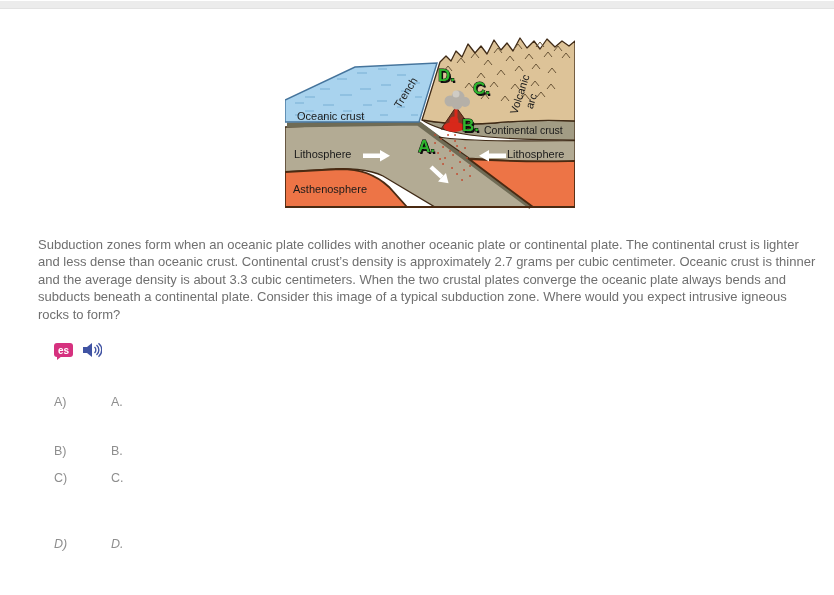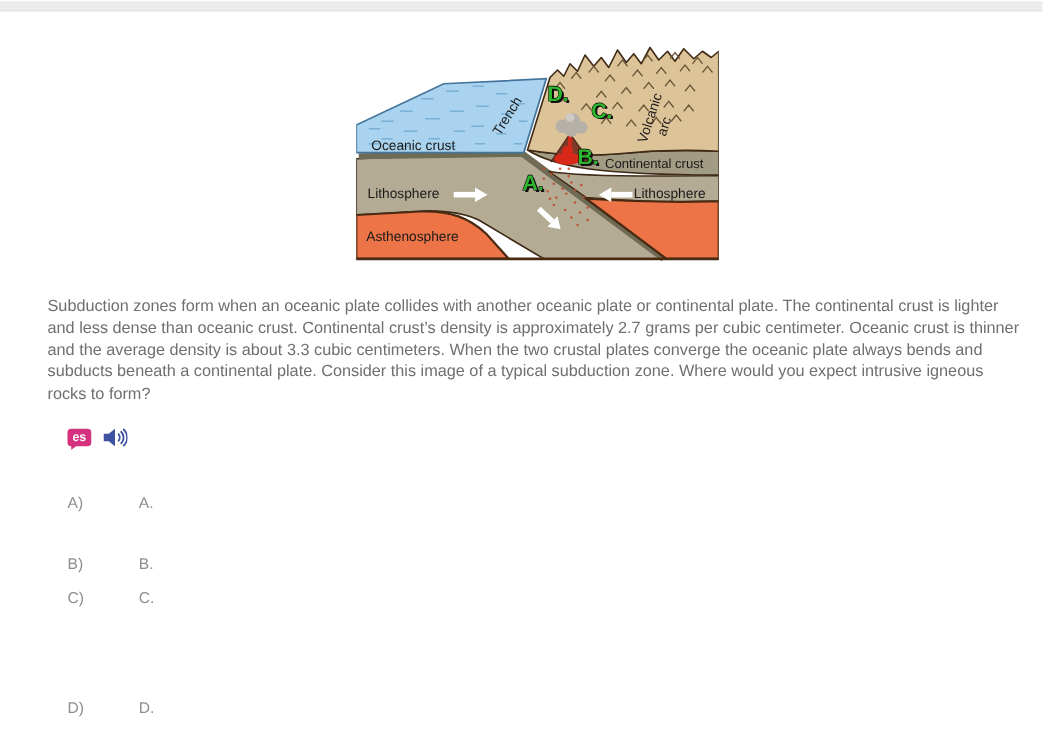--- a/index.html
+++ b/index.html
@@ -11,21 +11,21 @@
   .diagram{position:absolute;left:285px;top:31px;width:290px;height:180px;}
   .question{position:absolute;left:38px;top:236px;width:782px;font-size:13px;line-height:17.4px;color:#6f6f6f;}
   .icons{position:absolute;left:38px;top:341px;height:18px;display:flex;align-items:center;gap:9px;padding-left:16px;}
   .es-badge{position:relative;width:19px;height:14px;background:#d6317f;border-radius:3px;color:#fff;
     font-size:10px;font-weight:bold;display:flex;align-items:center;justify-content:center;cursor:pointer;}
   .es-badge::after{content:"";position:absolute;left:3px;bottom:-3px;width:0;height:0;
     border-top:4px solid #d6317f;border-right:5px solid transparent;}
   .speaker-btn{width:20px;height:16px;cursor:pointer;background:none;border:none;padding:0;}
   .option-row{position:absolute;left:38px;width:500px;font-size:12.5px;color:#8e8e8e;cursor:pointer;margin-left:16px;}
   .option-letter{display:inline-block;width:57px;}
-  .opt-a{top:395px;} .opt-b{top:444px;} .opt-c{top:471px;} .opt-d{top:559px;}
+  .opt-a{top:395px;} .opt-b{top:444px;} .opt-c{top:471px;} .opt-d{top:537px;font-style:italic;}
   svg text{font-family:"Liberation Sans",sans-serif;}
   .geo-label{font-size:11px;fill:#1a1a1a;}
   .geo-label-sm{font-size:10.5px;fill:#1a1a1a;}
   .marker-main{font-size:17px;font-weight:bold;stroke:#000;stroke-width:0.9px;paint-order:stroke;}
   .marker-shadow{font-size:17px;font-weight:bold;fill:#111;}
 </style>
 </head>
 <body>
 
 <div class="top-bar"></div>

